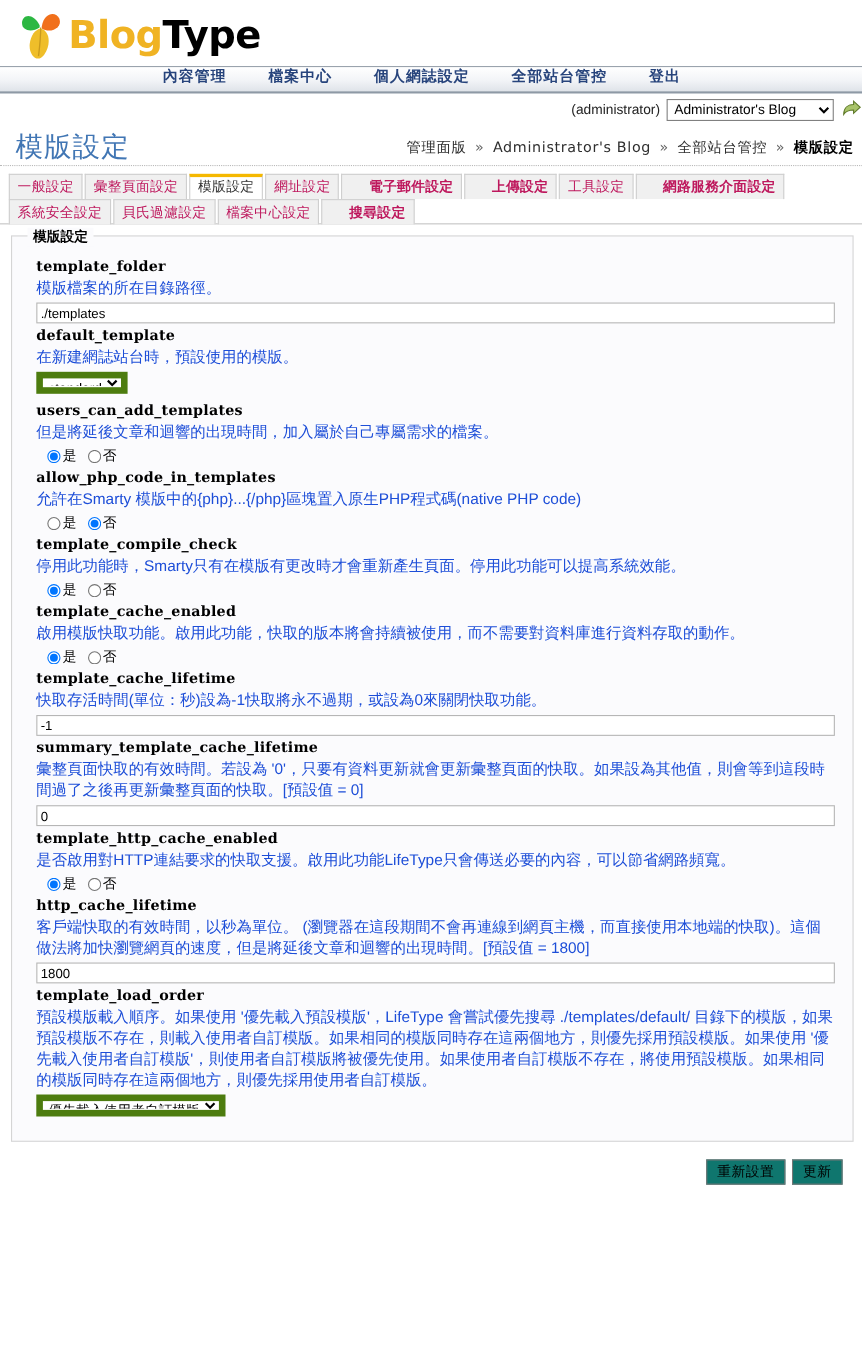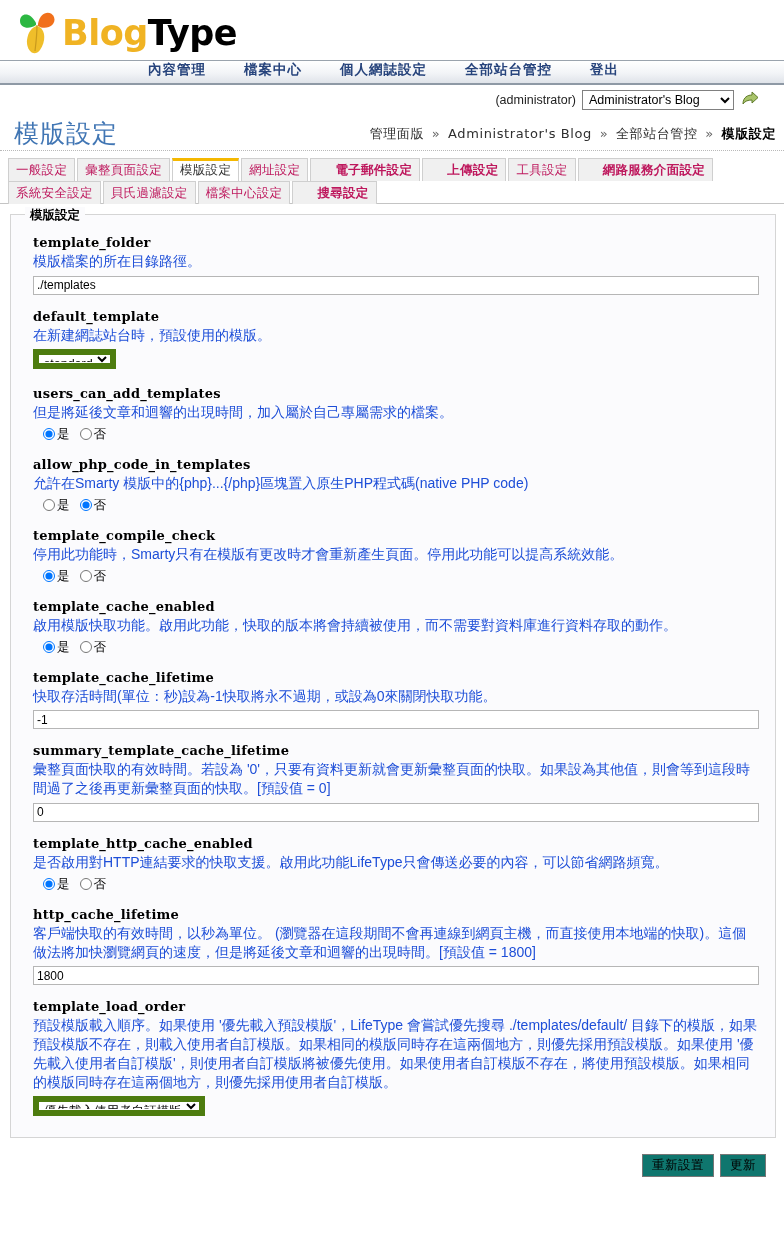--- a/index.html
+++ b/index.html
@@ -51,21 +51,21 @@
     letter-spacing: 1px;
     font-family: "DejaVu Sans", "Liberation Sans", sans-serif;
   }
 
   
   #blog-bar {
     height: 26px;
     display: flex;
     justify-content: flex-end;
     align-items: center;
-    padding-right: 24px;
+    padding-right: 0;
     padding-top: 4px;
     font-size: 12px;
     color: #333;
   }
   #blog-bar .admin-name { margin-right: 6px; font-size: 12.5px; color: #222; }
   #blog-select {
     font-size: 12.5px;
     font-family: "Liberation Sans", sans-serif;
     border: 1px solid #808080;
     background: #fff;
@@ -148,21 +148,21 @@
     position: absolute;
     top: -8px;
     left: 14px;
     background: #fbfbfd;
     padding: 0 5px;
     font-size: 12.5px;
     font-weight: bold;
     color: #000;
     font-family: "DejaVu Sans", "Liberation Sans", sans-serif;
   }
-  .field { padding: 0 16px 0 22px; margin-top: 14px; }
+  .field { padding: 0 16px 0 22px; margin-top: 4px; }
   .field:first-of-type { margin-top: 20px; }
   .fname {
     font-size: 13px;
     font-weight: bold;
     color: #000;
     font-family: "DejaVu Serif", "Liberation Serif", serif;
     letter-spacing: 0.2px;
     margin-bottom: 2px;
   }
   .fdesc {

